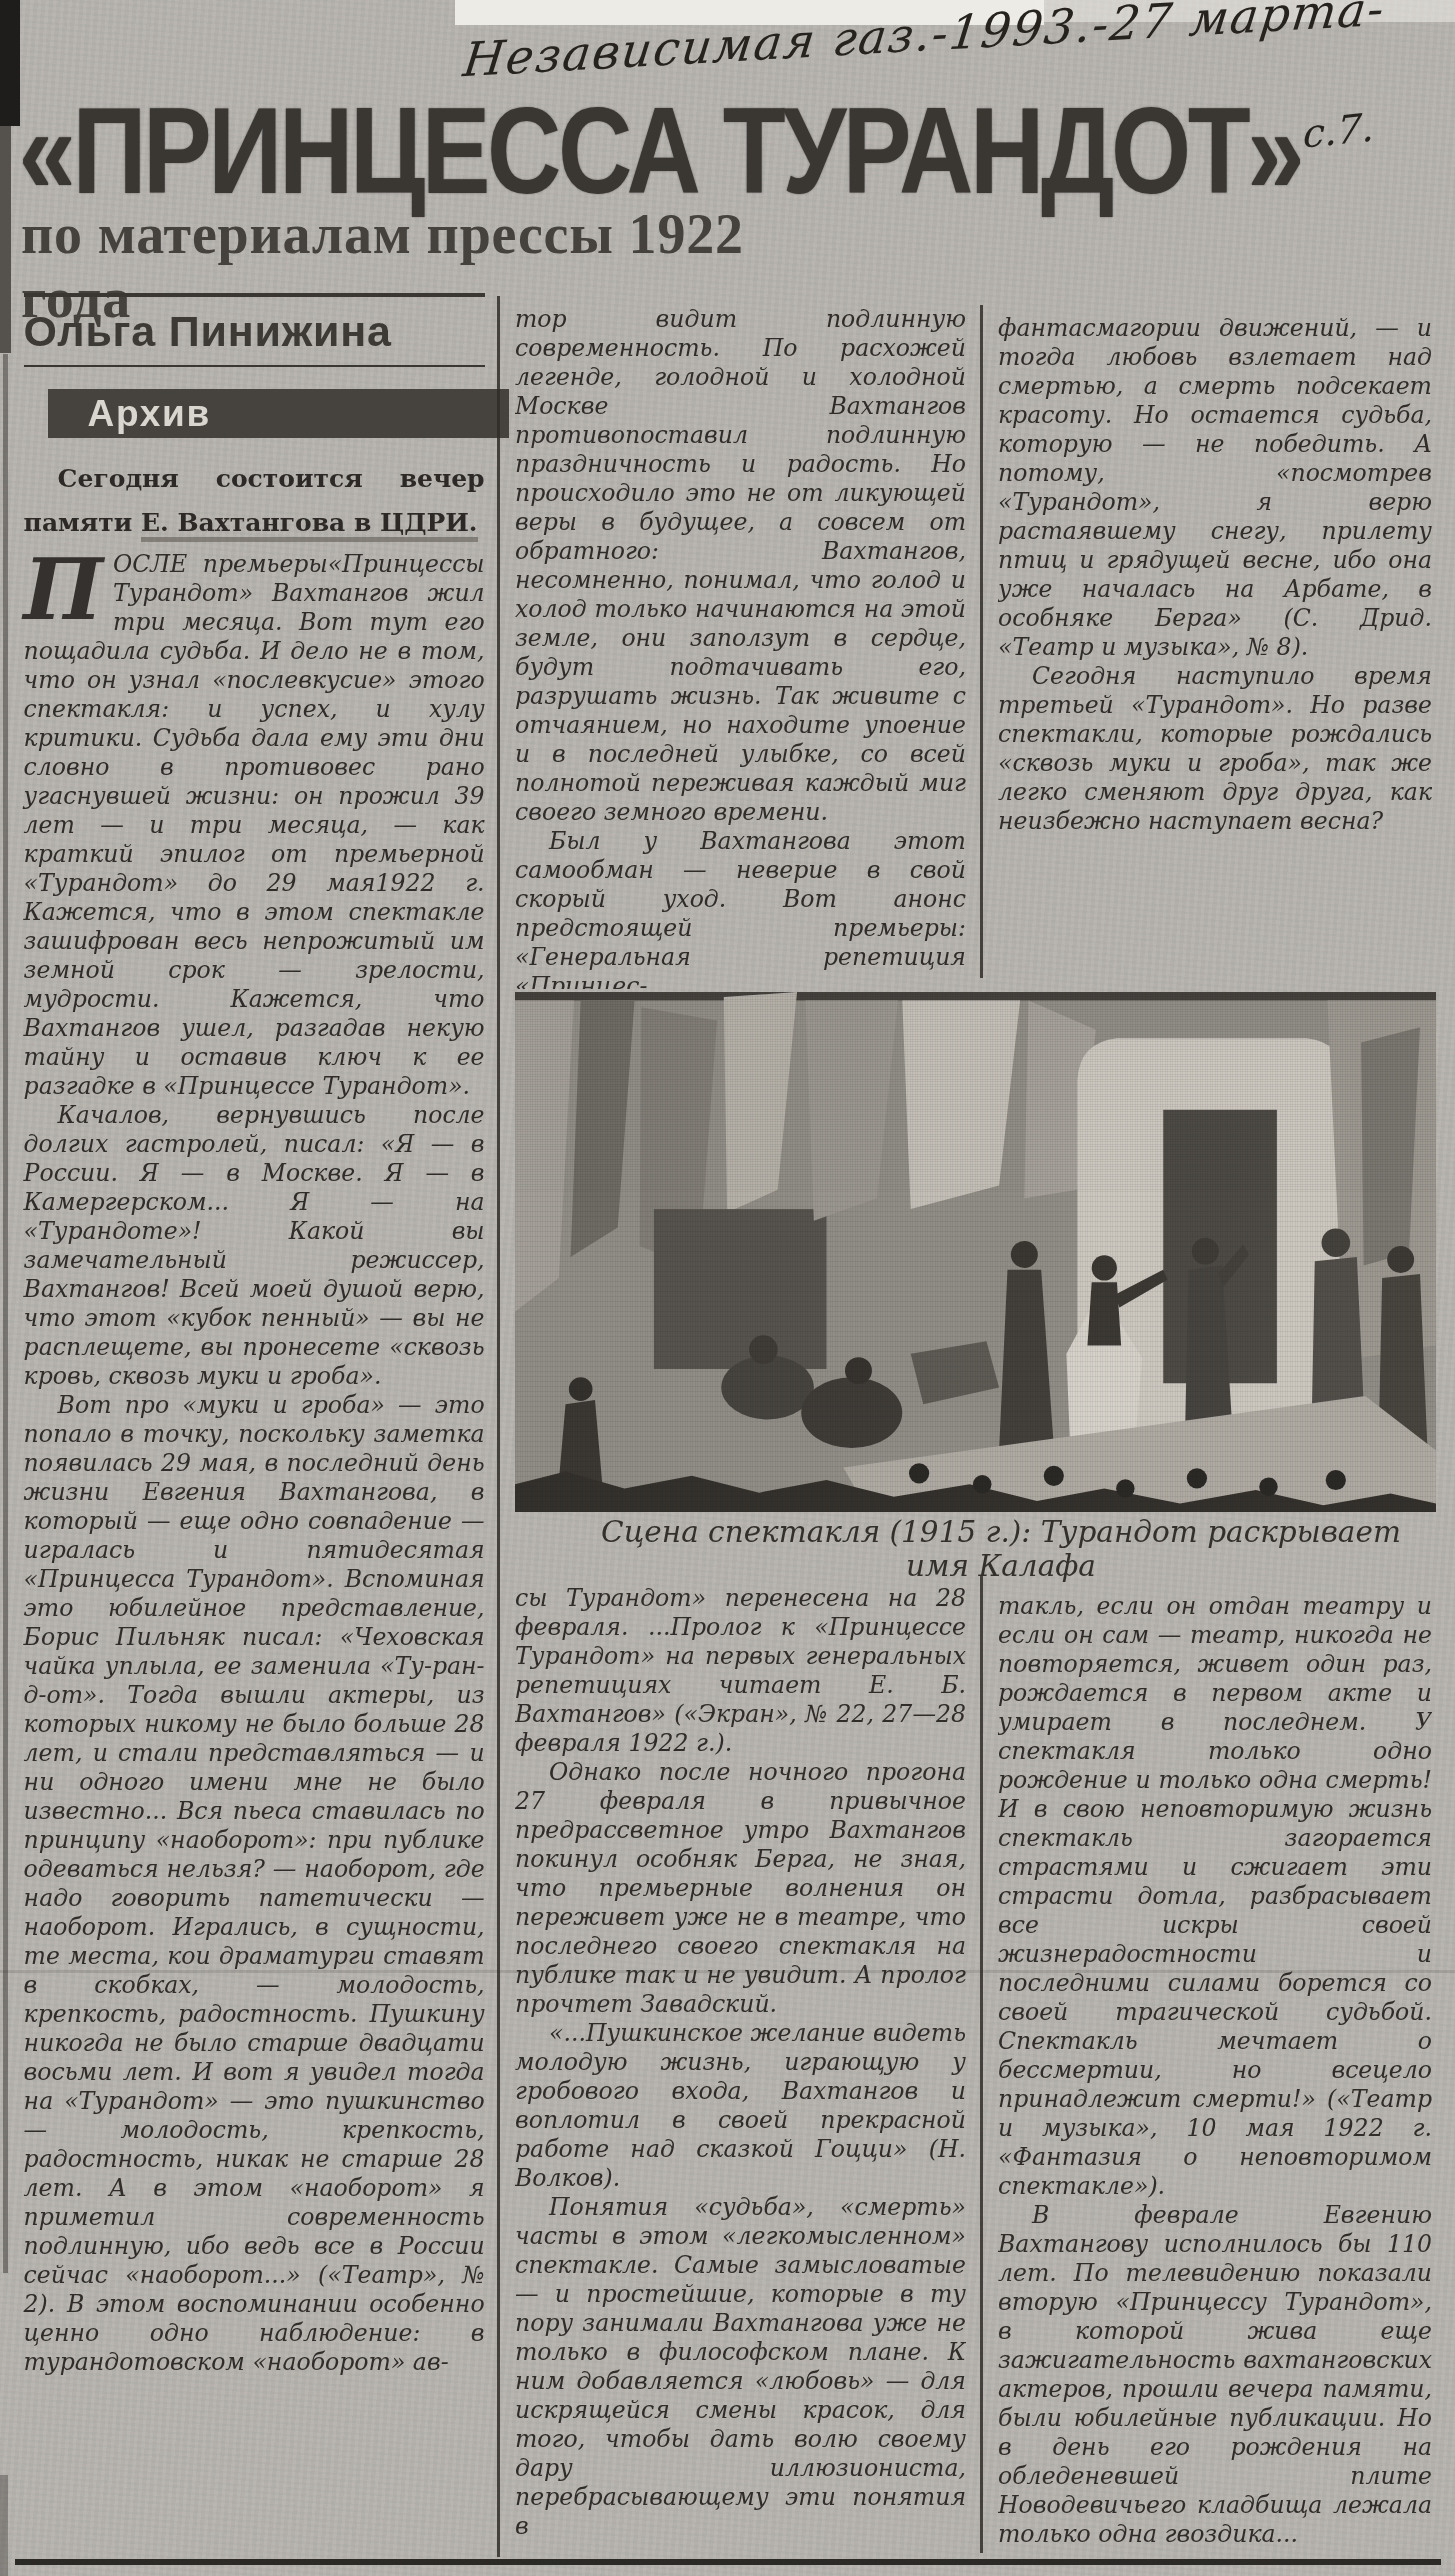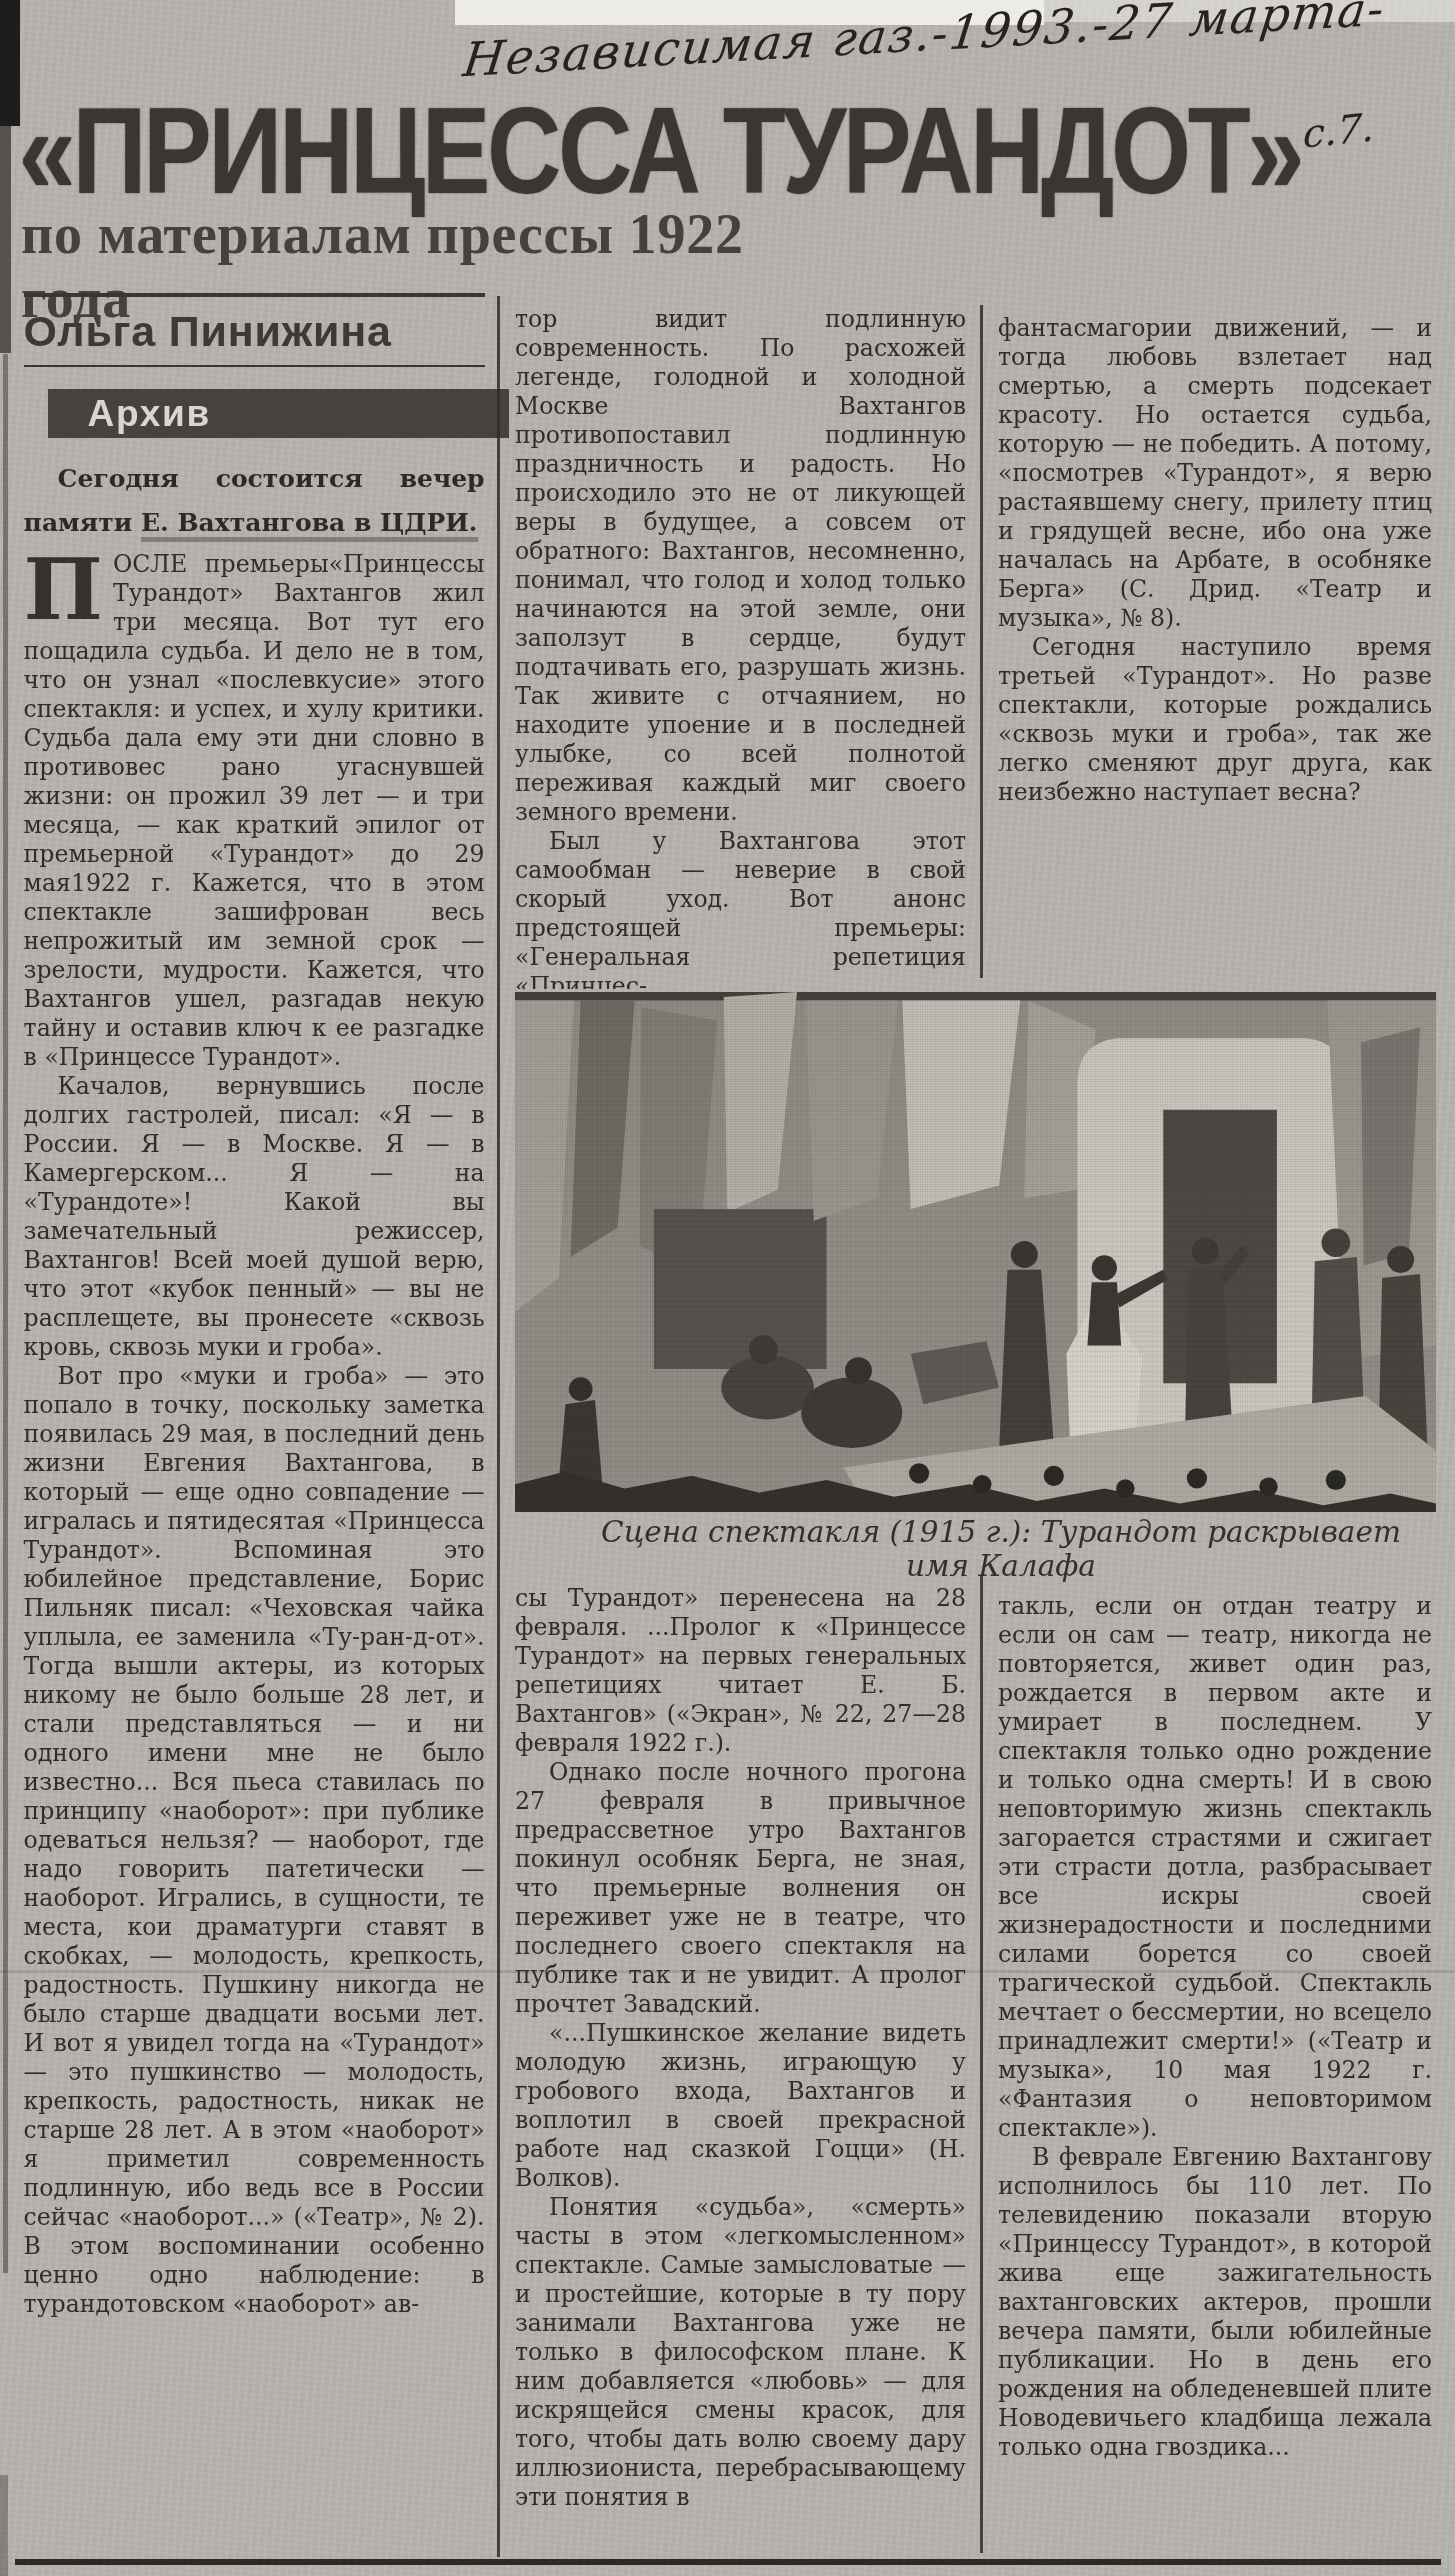--- a/index.html
+++ b/index.html
@@ -66,20 +66,21 @@
     margin-left:24px;
   }
   .lede{
     margin:18.5px 0 5px 0; font-weight:bold; font-size:25px; line-height:44px;
     text-align:justify; text-indent:34px; color:#2c2926;
   }
   .ul{border-bottom:5.9px solid rgba(80,74,66,.5); padding-bottom:0.8px;}
   .body{
     margin:0; font-size:23.6px; line-height:29px; text-align:justify;
     color:#2f2c29;
+    font-style:italic;
   }
   .ind{text-indent:34px;}
   .first{text-indent:0;}
   .dropcap{
     float:left; font-size:84px; line-height:69px; font-weight:bold;
     padding:5px 10px 0 0; color:#34312e; font-family:"DejaVu Serif", serif;
   }
 
   
   .vdiv{position:absolute; width:2.5px; background:rgba(48,45,41,.85);}

